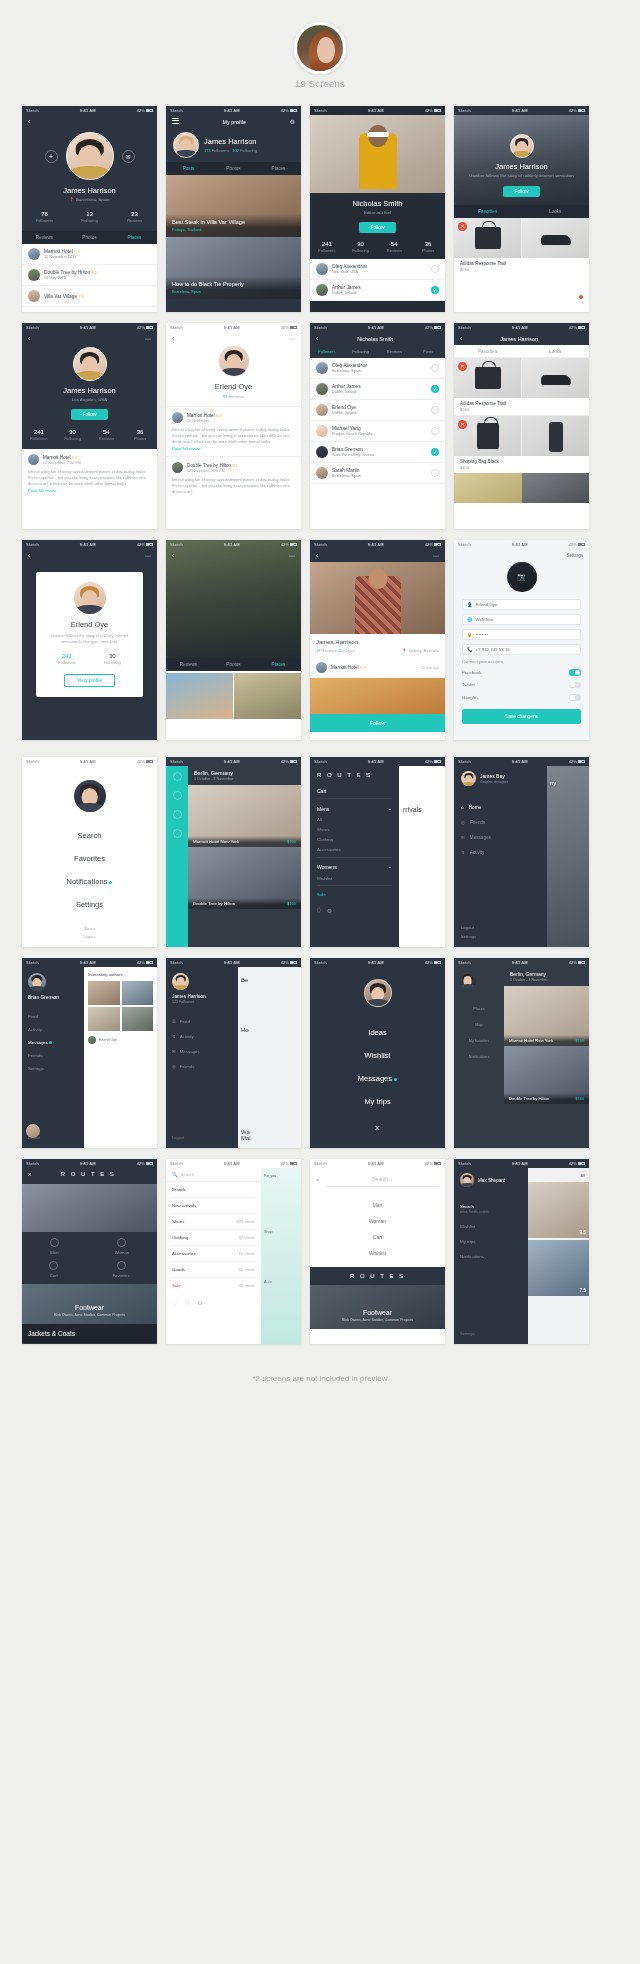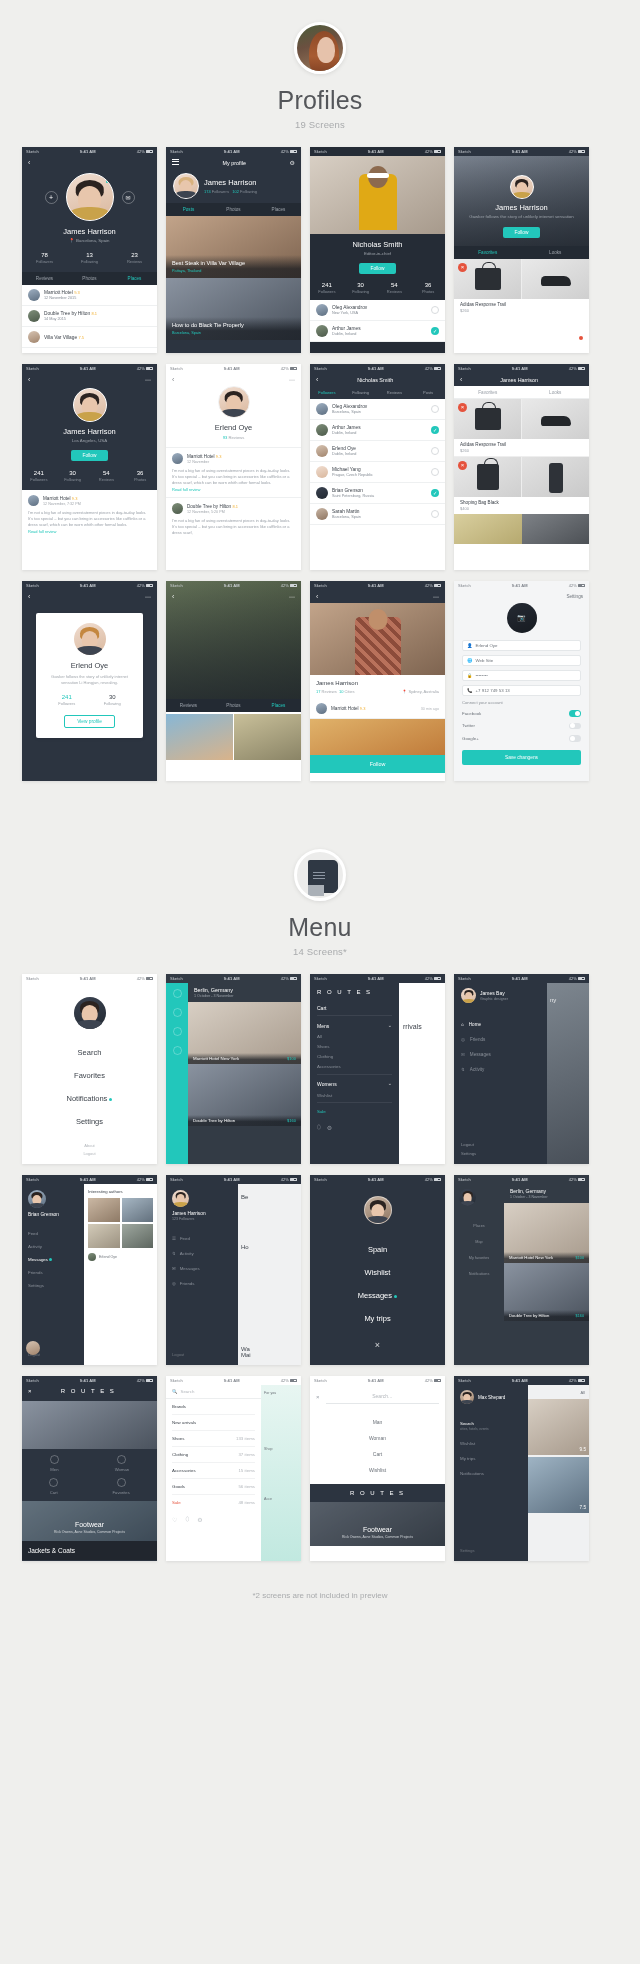--- a/index.html
+++ b/index.html
@@ -208,21 +208,20 @@
 </head>
 <body>
 
 <div class="page">
 
   <div class="sec-head" style="padding-top:22px;">
     <div class="sec-avatar">
       <div class="hair"></div>
         <div class="face"></div>
     </div>
-    <div class="sec-title">Profiles</div>
     <div class="sec-sub">19 Screens</div>
   </div>
 
   <div class="grid" style="margin-top:17px;">
 
     <div class="phone dark h206">
       <div class="sbar">
         <span>Sketch</span>
         <span class="mid">9:41 AM</span>
         <span class="bat">
@@ -838,33 +837,20 @@
             <span class="sw">
               <i></i>
             </span>
           </div>
         <div class="btn wide" style="margin-top:5px;">Save changens</div>
       </div>
     </div>
 
   </div>
 
-  <div class="sec-head" style="margin-top:68px;">
-    <div class="sec-avatar menu-ico">
-      <div class="m-dark"></div>
-      <div class="m-lines">
-          <i></i>
-          <i></i>
-          <i></i>
-        </div>
-      <div class="m-gray"></div>
-    </div>
-    <div class="sec-title">Menu</div>
-    <div class="sec-sub">14 Screens*</div>
-  </div>
 
   <div class="grid" style="margin-top:17px;">
 
     <div class="phone h190" style="background:#fff;">
       <div class="sbar lt">
         <span>Sketch</span>
           <span class="mid">9:41 AM</span>
         <span class="bat">
             <span>42%</span>
             <span class="b"></span>
@@ -1122,21 +1108,21 @@
           </span>
       </div>
       <div style="text-align:center;padding-top:12px;">
         <div class="av ring sk4" style="width:28px;height:28px;margin:0 auto;border-color:rgba(255,255,255,.5);">
             <div class="hair-m"></div>
             <div class="face-m"></div>
             <div class="body-m body-w"></div>
           </div>
       </div>
       <div style="margin-top:14px;text-align:center;">
-        <div style="color:#fff;font-size:7.5px;padding:7px 0;">Spain</div>
+        <div style="color:#fff;font-size:7.5px;padding:7px 0;">Ideas</div>
         <div style="color:#fff;font-size:7.5px;padding:7px 0;">Wishlist</div>
         <div style="color:#fff;font-size:7.5px;padding:7px 0;"><span>Messages</span> <span class="dot"></span></div>
         <div style="color:#fff;font-size:7.5px;padding:7px 0;">My trips</div>
       </div>
       <div style="text-align:center;margin-top:10px;color:#fff;font-size:9px;opacity:.8;">×</div>
     </div>
 
     <div class="phone h190" style="background:#333b45;margin-top:2px;">
       <div class="sbar">
         <span>Sketch</span>

